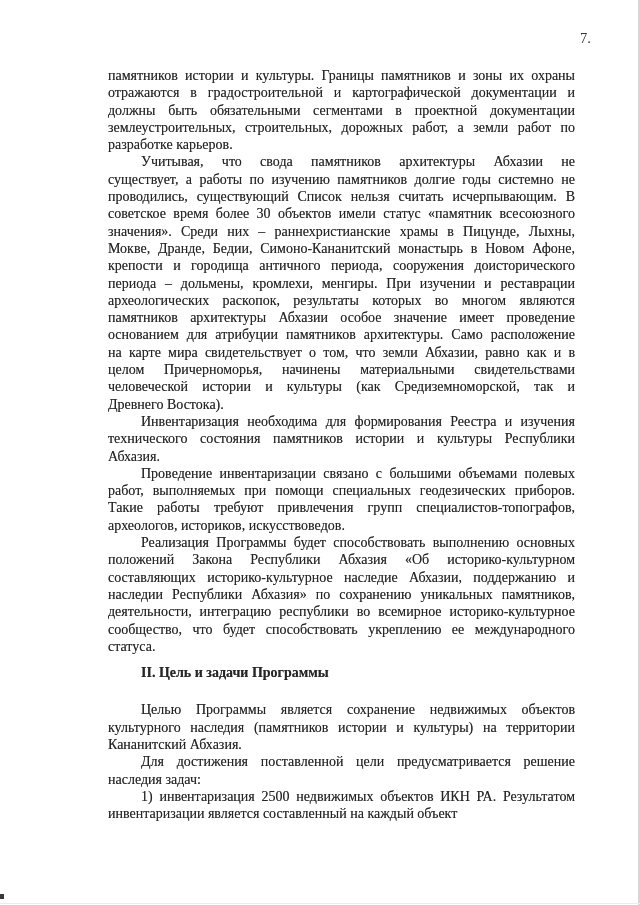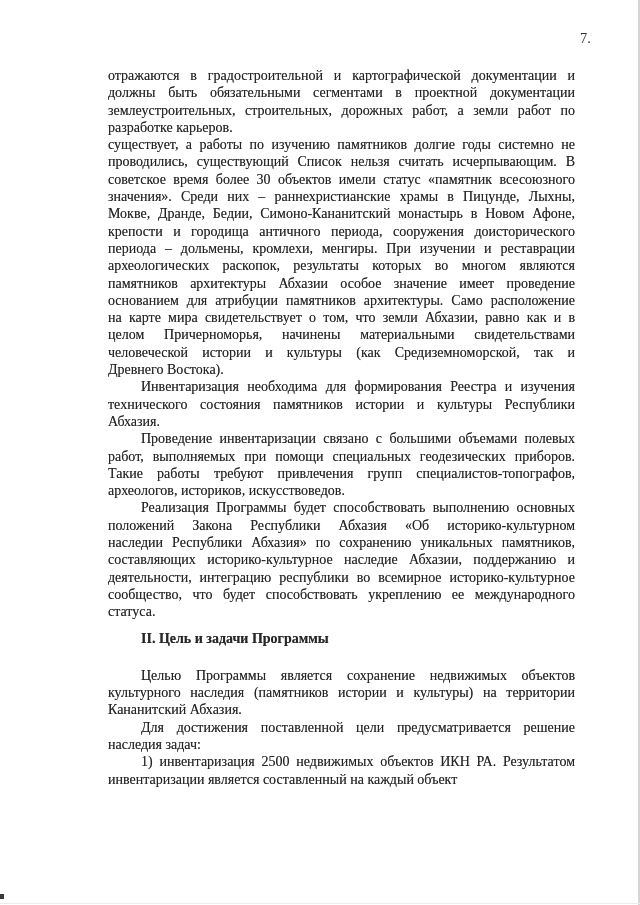--- a/index.html
+++ b/index.html
@@ -66,26 +66,28 @@
   }
 </style>
 </head>
 <body>
 
 <div class="page">
   <div class="page-number">7.</div>
 
   <div class="document-body">
       <div class="para body">
+        <div class="line">памятников истории и культуры. Границы памятников и зоны их охраны</div>
         <div class="line">отражаются в градостроительной и картографической документации и</div>
         <div class="line">должны быть обязательными сегментами в проектной документации</div>
         <div class="line">землеустроительных, строительных, дорожных работ, а земли работ по</div>
         <div class="line last">разработке карьеров.</div>
       </div>
       <div class="para body">
+        <div class="line first">Учитывая, что свода памятников архитектуры Абхазии не</div>
         <div class="line">существует, а работы по изучению памятников долгие годы системно не</div>
         <div class="line">проводились, существующий Список нельзя считать исчерпывающим. В</div>
         <div class="line">советское время более 30 объектов имели статус «памятник всесоюзного</div>
         <div class="line">значения». Среди них – раннехристианские храмы в Пицунде, Лыхны,</div>
         <div class="line">Мокве, Дранде, Бедии, Симоно-Кананитский монастырь в Новом Афоне,</div>
         <div class="line">крепости и городища античного периода, сооружения доисторического</div>
         <div class="line">периода – дольмены, кромлехи, менгиры. При изучении и реставрации</div>
         <div class="line">археологических раскопок, результаты которых во многом являются</div>
         <div class="line">памятников архитектуры Абхазии особое значение имеет проведение</div>
         <div class="line">основанием для атрибуции памятников архитектуры. Само расположение</div>
@@ -101,22 +103,22 @@
       </div>
       <div class="para body">
         <div class="line first">Проведение инвентаризации связано с большими объемами полевых</div>
         <div class="line">работ, выполняемых при помощи специальных геодезических приборов.</div>
         <div class="line">Такие работы требуют привлечения групп специалистов-топографов,</div>
         <div class="line last">археологов, историков, искусствоведов.</div>
       </div>
       <div class="para body">
         <div class="line first">Реализация Программы будет способствовать выполнению основных</div>
         <div class="line">положений Закона Республики Абхазия «Об историко-культурном</div>
+        <div class="line">составляющих историко-культурное наследие Абхазии, поддержанию и</div>
         <div class="line">наследии Республики Абхазия» по сохранению уникальных памятников,</div>
-        <div class="line">составляющих историко-культурное наследие Абхазии, поддержанию и</div>
         <div class="line">деятельности, интеграцию республики во всемирное историко-культурное</div>
         <div class="line">сообщество, что будет способствовать укреплению ее международного</div>
         <div class="line last">статуса.</div>
       </div>
       <div class="para heading">
         <div class="line last first">II. Цель и задачи Программы</div>
       </div>
       <div class="para body">
         <div class="line first">Целью Программы является сохранение недвижимых объектов</div>
         <div class="line">культурного наследия (памятников истории и культуры) на территории</div>

